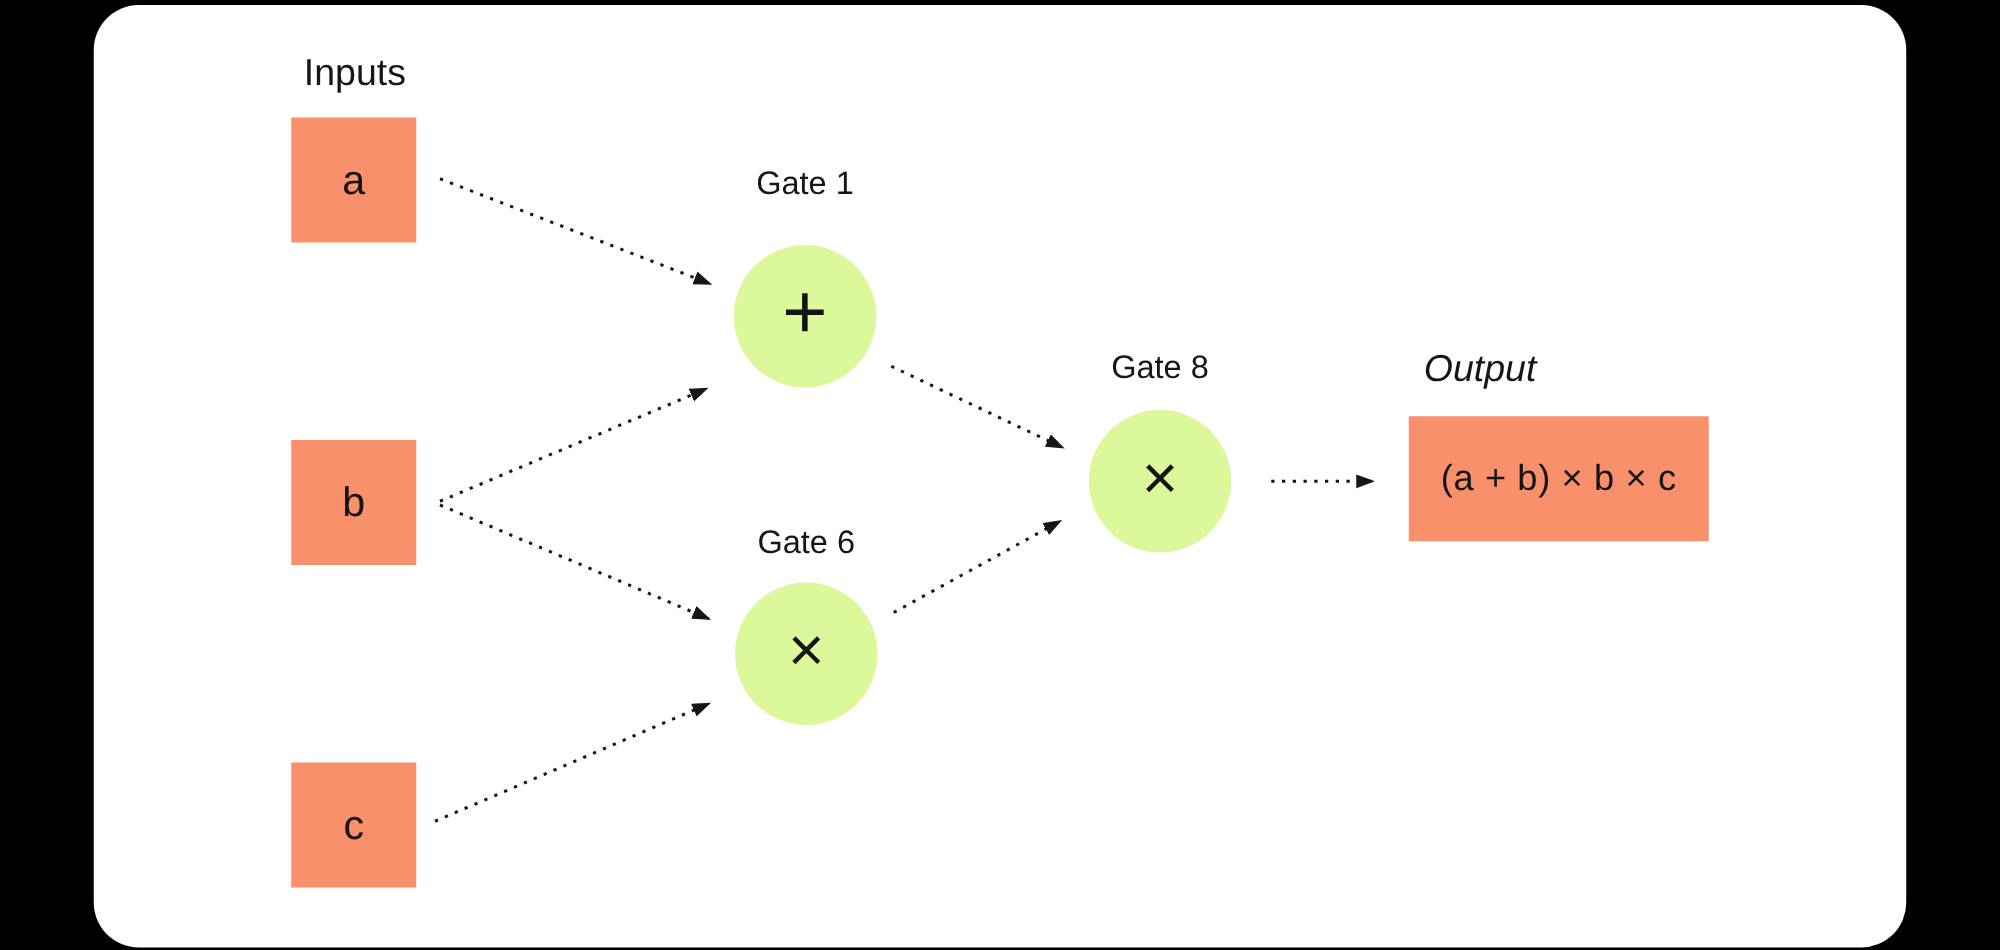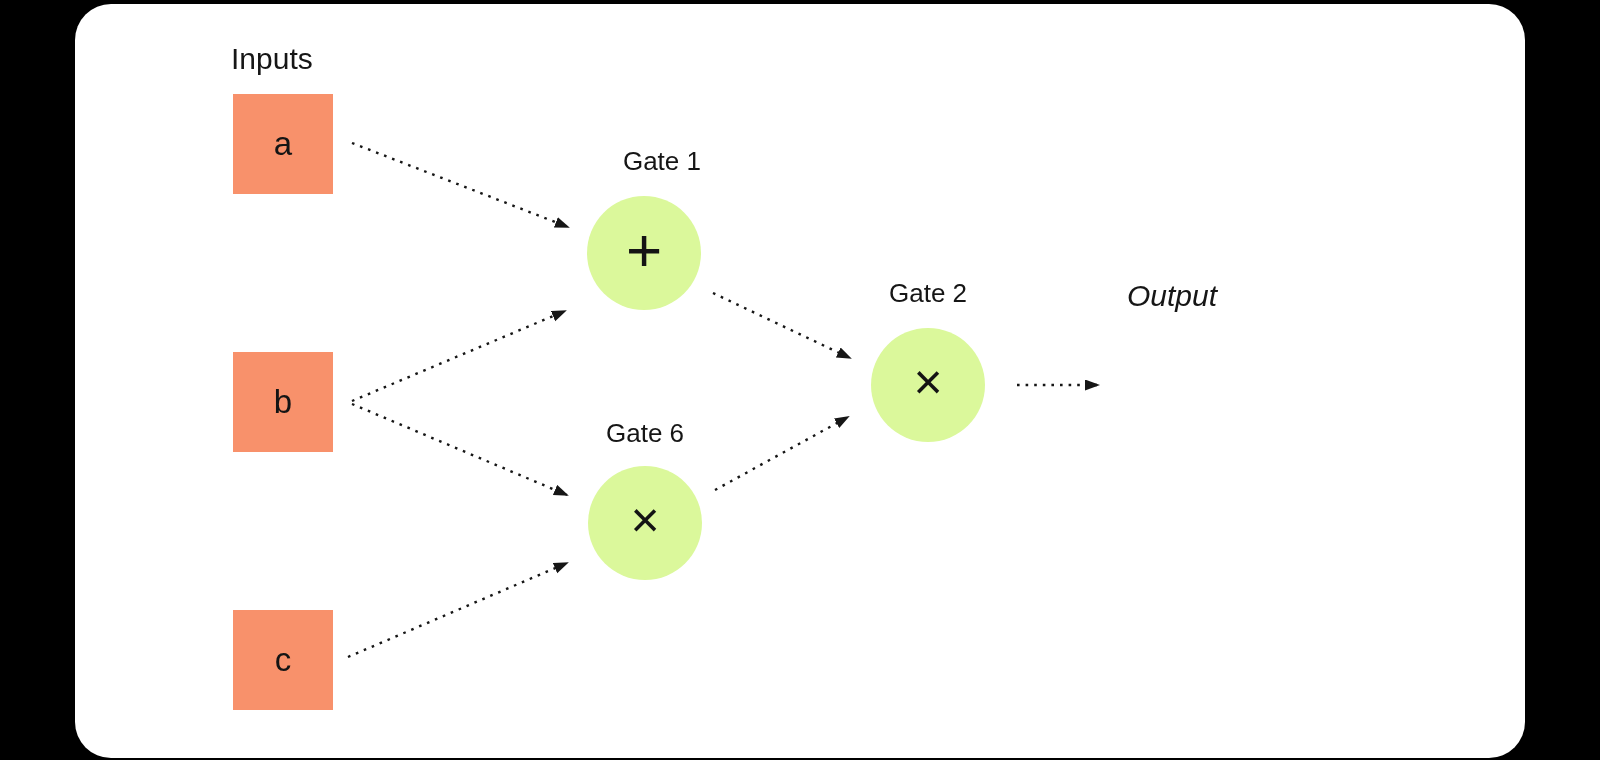--- a/index.html
+++ b/index.html
@@ -6,21 +6,21 @@
   .stage{
     position:relative;width:1600px;height:760px;background:#000;
     font-family:"Liberation Sans", sans-serif;color:#161616;overflow:hidden;
   }
   .card{
     position:absolute;left:75px;right:75px;top:4px;bottom:2px;
     background:#ffffff;border-radius:36px;
   }
   .arrows{position:absolute;left:0;top:0;width:1600px;height:760px;pointer-events:none;}
   .section-title{
-    position:absolute;font-size:30px;line-height:34px;color:#161616;white-space:nowrap;
+    position:absolute;font-size:30px;line-height:34px;color:#161616;white-space:nowrap;margin-left:12px;
   }
   .inputs-title{left:231px;top:42px;}
   .output-title{left:1127px;top:279px;font-style:italic;}
   .sq{
     position:absolute;width:100px;height:100px;background:#F8916B;
     display:flex;align-items:center;justify-content:center;
     font-size:33px;color:#141414;
   }
   .sq-a{left:233px;top:94px;}
   .sq-b{left:233px;top:352px;}
@@ -31,21 +31,21 @@
   }
   .gate-1{left:587px;top:196px;}
   .gate-2{left:871px;top:328px;}
   .gate-3{left:588px;top:466px;}
   .op-plus{font-size:62px;font-weight:400;line-height:1;padding-bottom:6px;}
   .op-times{font-size:50px;font-weight:400;line-height:1;padding-bottom:6px;}
   .gate-label{
     position:absolute;width:114px;text-align:center;font-size:26px;line-height:28px;
     color:#161616;white-space:nowrap;
   }
-  .gate-1-label{left:587px;top:147px;text-align:right;}
+  .gate-1-label{left:587px;top:132px;}
   .gate-2-label{left:871px;top:279px;}
   .gate-3-label{left:588px;top:419px;}
   .output-box{
     position:absolute;left:1127px;top:333px;width:240px;height:100px;background:#F8916B;
     display:flex;align-items:center;justify-content:center;
     font-size:29px;letter-spacing:0.5px;color:#141414;white-space:nowrap;
   }
 </style>
 </head>
 <body>
@@ -81,23 +81,26 @@
   </div>
   <div class="sq sq-c">
     <span>c</span>
   </div>
 
   <div class="gate-label gate-1-label">Gate 1</div>
   <div class="gate gate-1">
     <span class="op-plus">+</span>
   </div>
 
-  <div class="gate-label gate-2-label">Gate 2</div>
+  <div class="gate-label gate-2-label">Gate 8</div>
   <div class="gate gate-2">
     <span class="op-times">×</span>
   </div>
 
   <div class="gate-label gate-3-label">Gate 6</div>
   <div class="gate gate-3">
     <span class="op-times">×</span>
   </div>
 
+  <div class="output-box">
+    <span>(a + b) × b × c</span>
+  </div>
 </div>
 
 </body></html>

